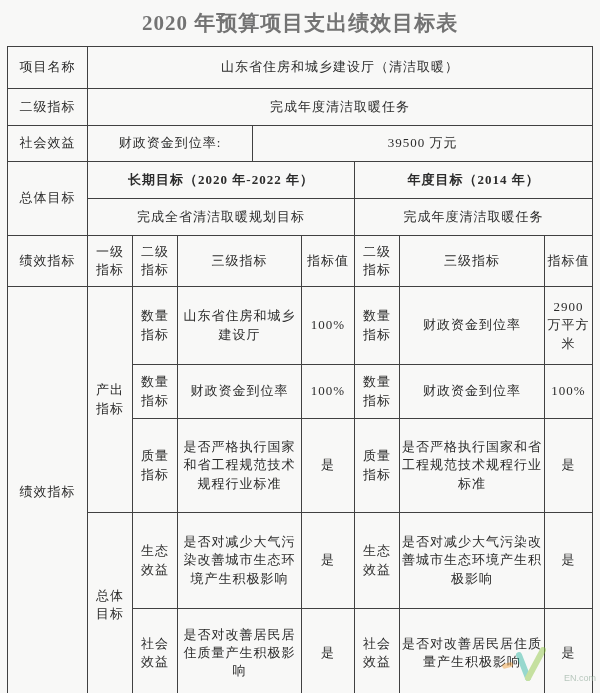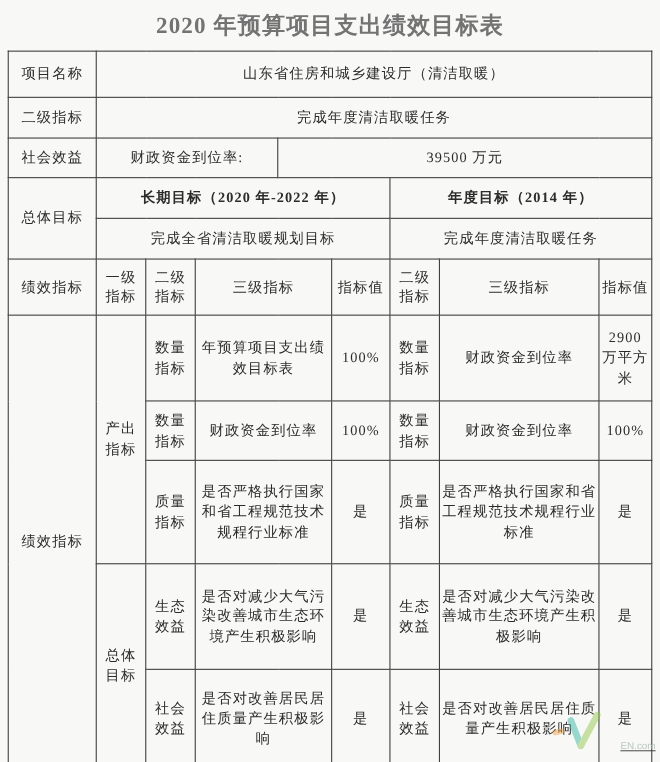--- a/index.html
+++ b/index.html
@@ -47,21 +47,20 @@
   tr.h54 { height: 54px; }
   tr.h94 { height: 94px; }
   tr.h96 { height: 96px; }
   tr.h77 { height: 89px; }
   .watermark {
     position: absolute;
     right: 4px; bottom: 10px;
     display: flex; align-items: flex-end;
     pointer-events: none;
     opacity: 0.78;
-    text-decoration: underline;
   }
   .wm-logo { width: 46px; height: 36px; margin-right: 2px; opacity: 0.6; }
   .wm-texts { display: flex; flex-direction: column; align-items: flex-start; }
   .wm-small {
     font-size: 9px;
     color: rgba(150, 175, 160, 0.85);
     font-family: "Liberation Sans", sans-serif;
     margin-left: 14px; margin-bottom: 0px;
   }
   .wm-big {
@@ -127,21 +126,21 @@
     <td>指标值</td>
     <td>二级指标</td>
     <td>三级指标</td>
     <td>指标值</td>
   </tr>
 
   <tr class="h78">
     <td rowspan="5">绩效指标</td>
     <td rowspan="3">产出指标</td>
     <td>数量指标</td>
-    <td colspan="2">年预算项目支出绩效目标表</td>
+    <td colspan="2">山东省住房和城乡建设厅</td>
     <td>100%</td>
     <td>数量指标</td>
     <td>财政资金到位率</td>
     <td>2900万平方米</td>
   </tr>
 
   <tr class="h54">
     <td>数量指标</td>
     <td colspan="2">财政资金到位率</td>
     <td>100%</td>

